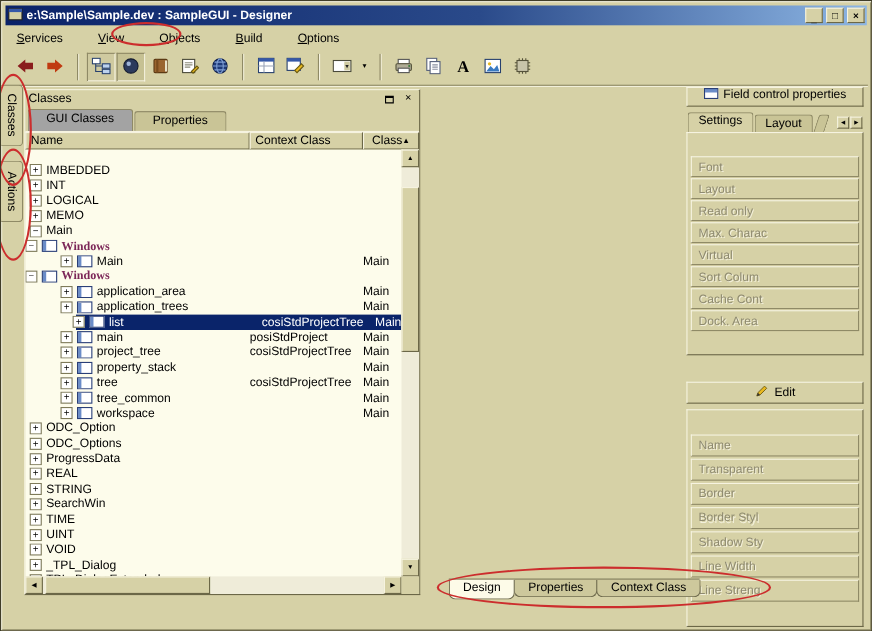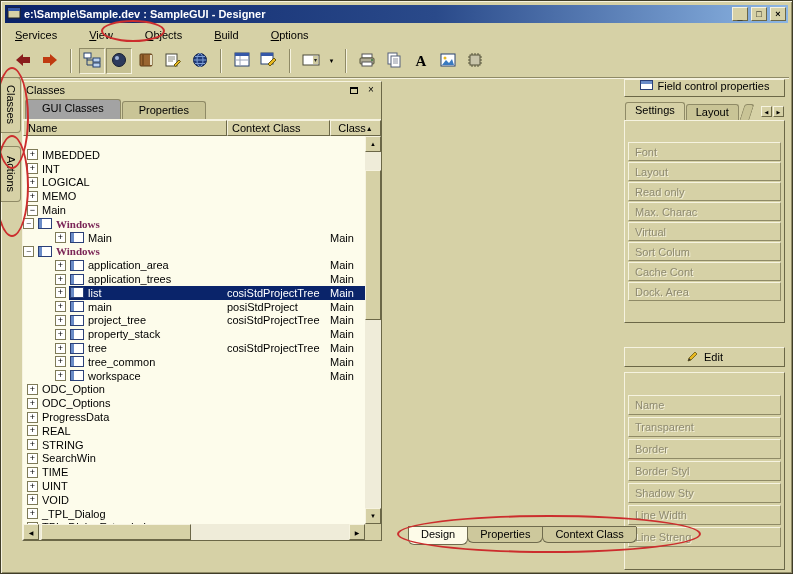--- a/index.html
+++ b/index.html
@@ -65,21 +65,21 @@
   .d0 .cn{padding-left:4px;}
   .d1 .cn{font-family:Liberation Serif, serif;}
   .d2 .cn{padding-left:32px;}
   .exp{width:11px;height:11px;border:1px solid #7e7a58;background:#fff;flex:none;margin-right:4px;
     display:flex;align-items:center;justify-content:center;font-size:9px;line-height:1;}
   .exp.plus::before{content:"+";}
   .exp.minus::before{content:"−";}
   .ticon{width:14px;height:11px;background:#fff;border:1px solid #2a3f77;box-shadow:inset 3px 0 0 #6a8cc8;
     flex:none;margin-right:4px;}
   .grp .tx{font-weight:bold;color:#7c2758;}
-  .sel{background:linear-gradient(to right,transparent 46px,#0a246a 46px);}
+  .sel{background:linear-gradient(to right,transparent 46px,#0a246a 46px);padding-left:11px;}
   .sel .tx,.sel .cc,.sel .ck{color:#fff;}
 
   
   .vscroll{position:absolute;right:0;top:0;bottom:16px;width:16px;background:#efecd9;display:flex;flex-direction:column;}
   .hscroll{position:absolute;left:0;bottom:0;right:16px;height:16px;background:#efecd9;display:flex;}
   .sbtn{width:16px;height:16px;flex:none;background:#d6d1a6;border:1px solid;
     border-color:#f6f3e0 #6b6747 #6b6747 #f6f3e0;display:flex;align-items:center;justify-content:center;font-size:6px;}
   .vtrack{flex:1;position:relative;}
   .vthumb{position:absolute;left:0;right:0;top:18px;height:150px;background:#d6d1a6;border:1px solid;
     border-color:#f6f3e0 #6b6747 #6b6747 #f6f3e0;}

